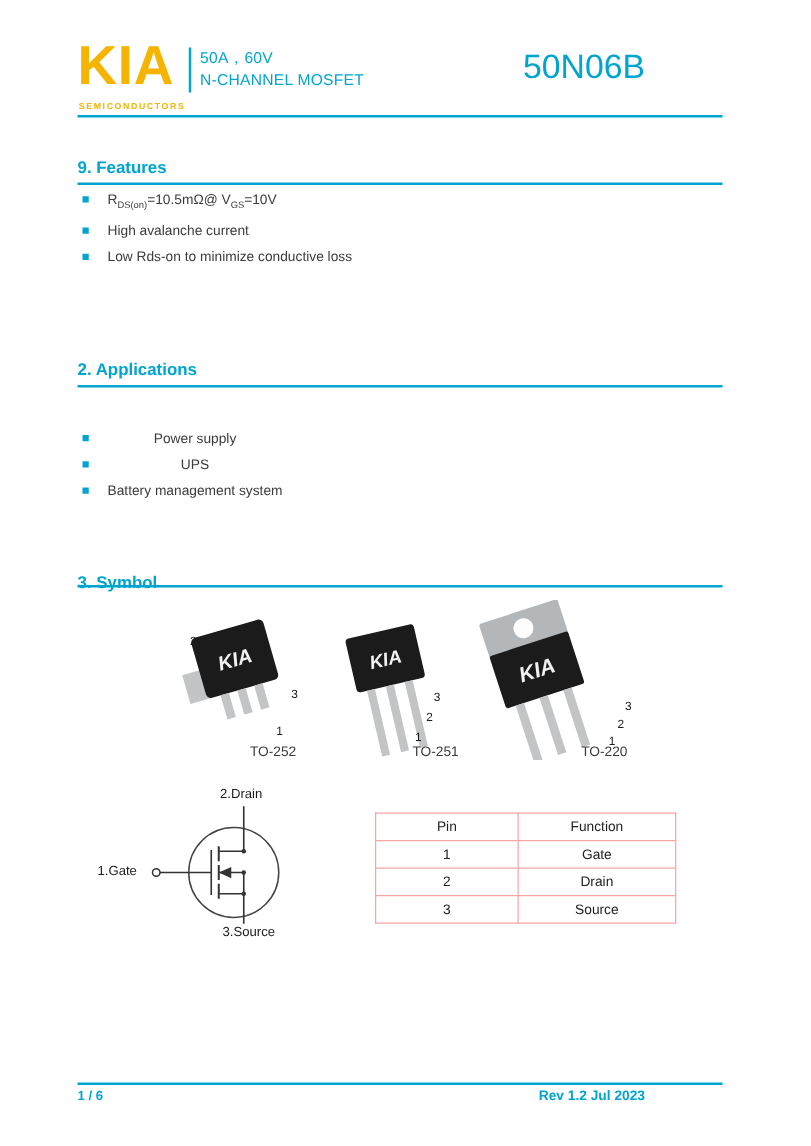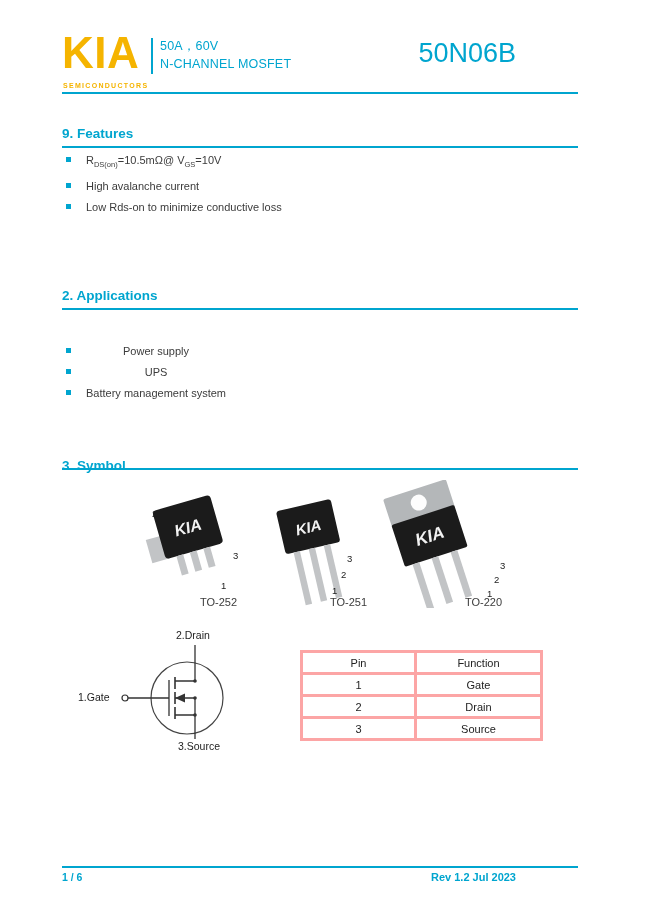--- a/index.html
+++ b/index.html
@@ -44,21 +44,21 @@
 
   
   .mos { position:absolute; left:117px; top:643px; }
   .term { position:absolute; font-size:10.5px; color:#1c1c1c; }
   .t-drain { left:176px; top:629px; }
   .t-gate { left:78px; top:691px; }
   .t-source { left:178px; top:740px;text-align:right; }
 
   
   .pintbl { position:absolute; left:300px; top:650px; border-collapse:collapse; background:#fff; }
-  .pintbl th, .pintbl td { border:3px solid #fca5a5; font-size:11px; font-weight:normal; color:#222; text-align:center; height:22px; }
+  .pintbl th, .pintbl td { border:1px solid #fca5a5; font-size:11px; font-weight:normal; color:#222; text-align:center; height:22px; }
   .pintbl .c1 { width:114px; } .pintbl .c2 { width:126px; }
 
   
   .page-ind { position:absolute; left:62px; top:871px; width:525px; text-align:left; font-size:10.5px; font-weight:bold; color:var(--accent); }
   .rev { position:absolute; right:62px; top:871px; font-size:11px; font-weight:bold; color:var(--accent); }
 </style>
 </head>
 <body>
 
 <div class="page">

